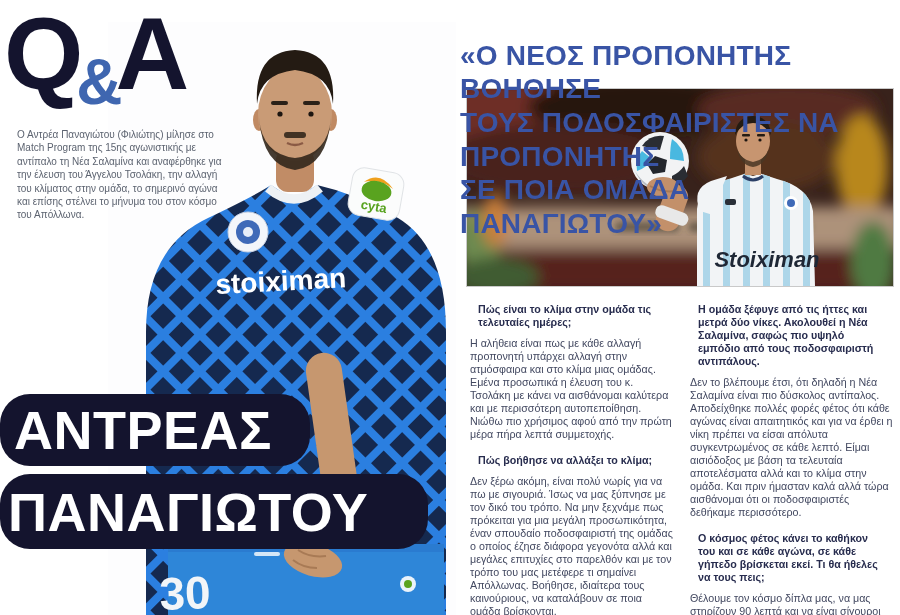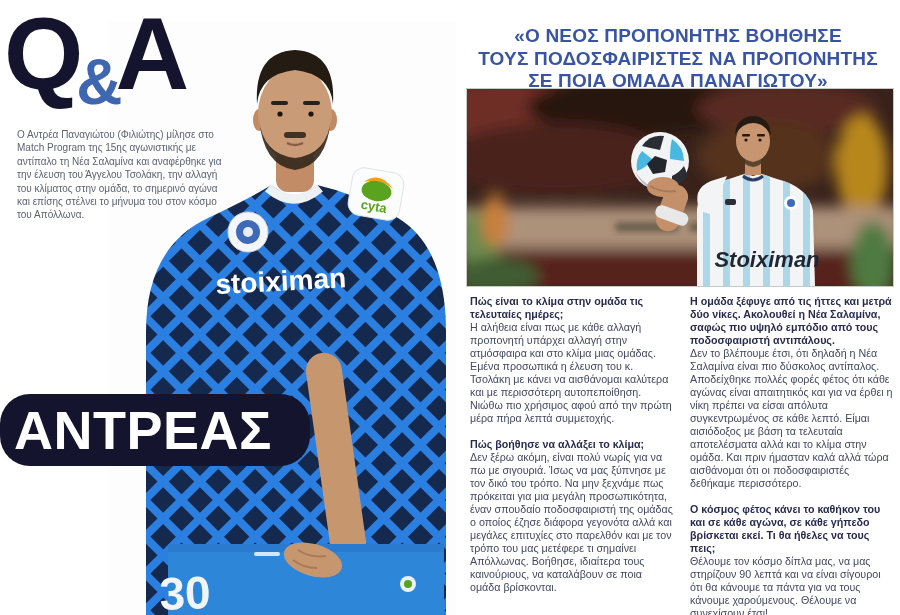--- a/index.html
+++ b/index.html
@@ -21,35 +21,35 @@
   .studio-photo-wrap{position:absolute;left:108px;top:22px;width:348px;height:593px;z-index:1;}
   .name-banner{position:absolute;left:0;top:394px;z-index:2;}
   .name-bar{
     background:var(--navy,#14142e);color:#ffffff;font-weight:bold;
     display:flex;align-items:center;letter-spacing:0.5px;border-radius:30px;
   }
   .name-bar.line1{width:310px;height:72px;font-size:54px;padding-left:14px;box-sizing:border-box;}
   .name-bar.line2{width:428px;height:75px;font-size:54px;padding-left:8px;box-sizing:border-box;margin-top:8px;}
   
   .headline{
-    position:absolute;left:460px;top:12px;width:436px;z-index:3;
-    text-align:center;font-weight:bold;font-size:19px;line-height:1.2;
+    position:absolute;left:460px;top:20px;width:436px;z-index:3;
+    font-weight:bold;font-size:28px;line-height:1.2;
     color:var(--headline-blue,#3954a5);letter-spacing:0.2px;
   }
   .headline span{display:block;}
   .match-photo-wrap{
     position:absolute;left:466px;top:88px;width:428px;height:199px;
     border:1px solid #c9c9c9;box-sizing:border-box;background:#38221b;z-index:2;
   }
   .match-photo-wrap svg{display:block;}
   .columns{
     position:absolute;left:470px;top:295px;width:424px;display:flex;gap:16px;z-index:3;
   }
   .col{flex:1;font-size:10.7px;line-height:13px;color:var(--text-body,#424860);}
-  .q{font-weight:bold;color:#272c4e;margin:0;}
+  .q{font-weight:bold;color:#272c4e;margin:8px;}
   .a{margin:0 0 13px 0;}
 </style>
 </head>
 <body>
 
 <div class="spread">
 
   <div class="studio-photo-wrap">
     <svg width="348" height="593" viewBox="0 0 348 593">
       <defs>
@@ -113,20 +113,21 @@
   <div class="qa-title">
     <span class="qa-q">Q</span>
     <span class="qa-amp">&amp;</span>
     <span class="qa-a">A</span>
   </div>
 
   <p class="intro">Ο Αντρέα Παναγιώτου (Φιλιώτης) μίλησε στο Match Program της 15ης αγωνιστικής με αντίπαλο τη Νέα Σαλαμίνα και αναφέρθηκε για την έλευση του Άγγελου Τσολάκη, την αλλαγή του κλίματος στην ομάδα, το σημερινό αγώνα και επίσης στέλνει το μήνυμα του στον κόσμο του Απόλλωνα.</p>
 
   <div class="name-banner">
     <div class="name-bar line1">ΑΝΤΡΕΑΣ</div>
+    <div class="name-bar line2">ΠΑΝΑΓΙΩΤΟΥ</div>
   </div>
 
   <h1 class="headline">
     <span>«Ο ΝΕΟΣ ΠΡΟΠΟΝΗΤΗΣ ΒΟΗΘΗΣΕ</span>
     <span>ΤΟΥΣ ΠΟΔΟΣΦΑΙΡΙΣΤΕΣ ΝΑ ΠΡΟΠΟΝΗΤΗΣ</span>
     <span>ΣΕ ΠΟΙΑ ΟΜΑΔΑ ΠΑΝΑΓΙΩΤΟΥ»</span>
   </h1>
 
   <div class="match-photo-wrap">
     <svg width="426" height="197" viewBox="0 0 426 197">

